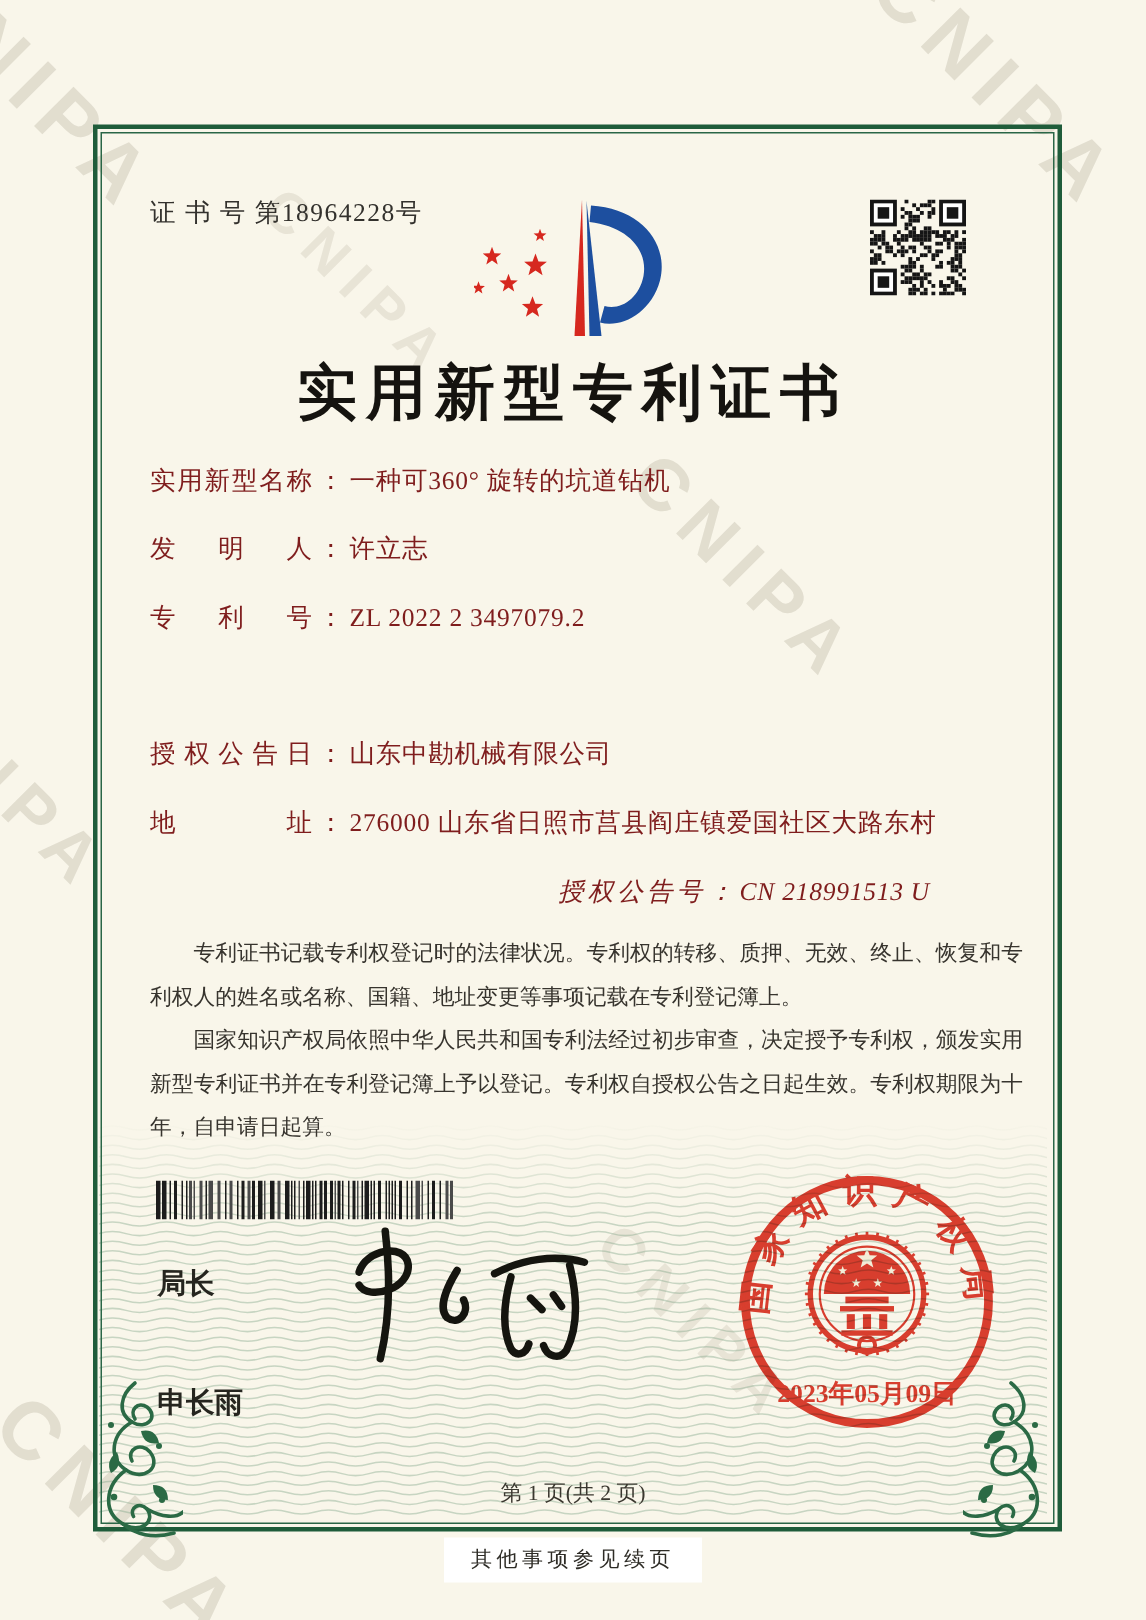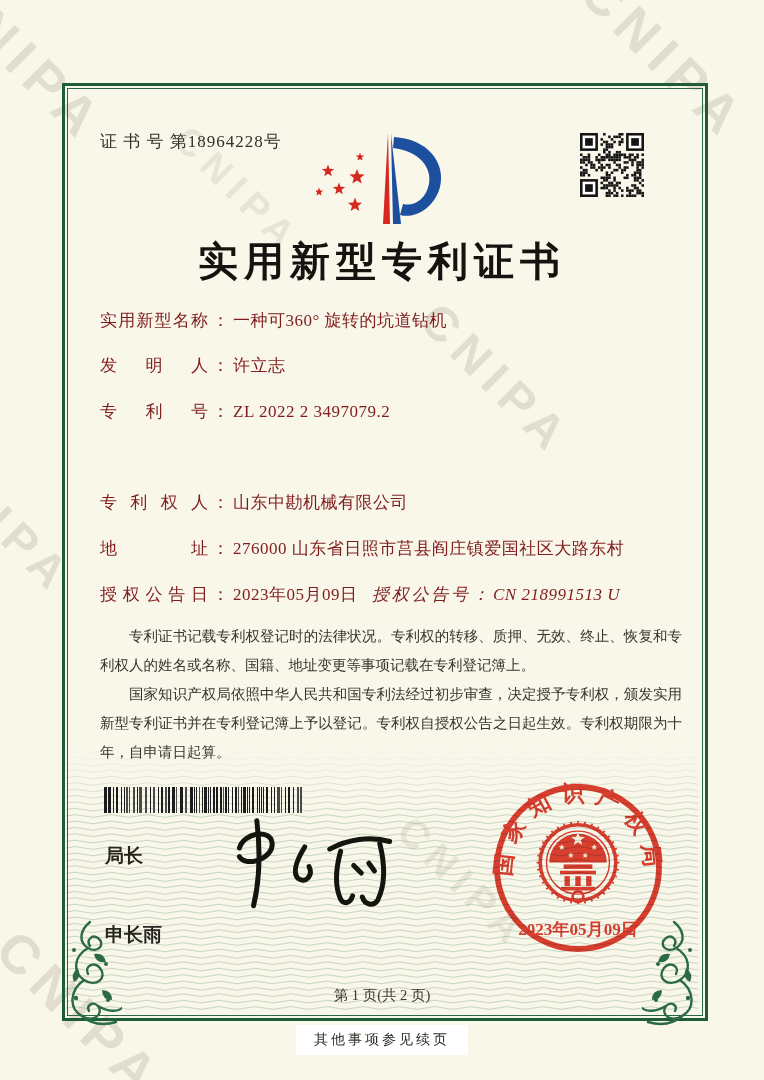--- a/index.html
+++ b/index.html
@@ -402,29 +402,26 @@
   <div class="frow fr1">
     <span class="flabel">实用新型名称</span><span class="fcolon">：</span><span class="fvalue">一种可360° 旋转的坑道钻机</span>
   </div>
   <div class="frow fr2">
     <span class="flabel">发明人</span><span class="fcolon">：</span><span class="fvalue">许立志</span>
   </div>
   <div class="frow fr3">
     <span class="flabel">专利号</span><span class="fcolon">：</span><span class="fvalue">ZL 2022 2 3497079.2</span>
   </div>
   <div class="frow fr5">
-    <span class="flabel">专利权人</span><span class="fcolon">：</span><span class="fvalue">山东中勘机械有限公司</span>
+    <span class="flabel">授权公告日</span><span class="fcolon">：</span><span class="fvalue">山东中勘机械有限公司</span>
   </div>
   <div class="frow fr6">
     <span class="flabel">地址</span><span class="fcolon">：</span><span class="fvalue">276000 山东省日照市莒县阎庄镇爱国社区大路东村</span>
   </div>
   <div class="frow fr7">
-    <span>
-      <span class="flabel">授权公告日</span><span class="fcolon">：</span><span class="fvalue">2023年05月09日</span>
-    </span>
     <span class="grant-no">
       <span class="flabel w2">授权公告号</span><span class="fcolon">：</span><span class="fvalue">CN 218991513 U</span>
     </span>
   </div>
 
   <div class="body-text">
     <p>专利证书记载专利权登记时的法律状况。专利权的转移、质押、无效、终止、恢复和专利权人的姓名或名称、国籍、地址变更等事项记载在专利登记簿上。</p>
     <p>国家知识产权局依照中华人民共和国专利法经过初步审查，决定授予专利权，颁发实用新型专利证书并在专利登记簿上予以登记。专利权自授权公告之日起生效。专利权期限为十年，自申请日起算。</p>
   </div>
 

